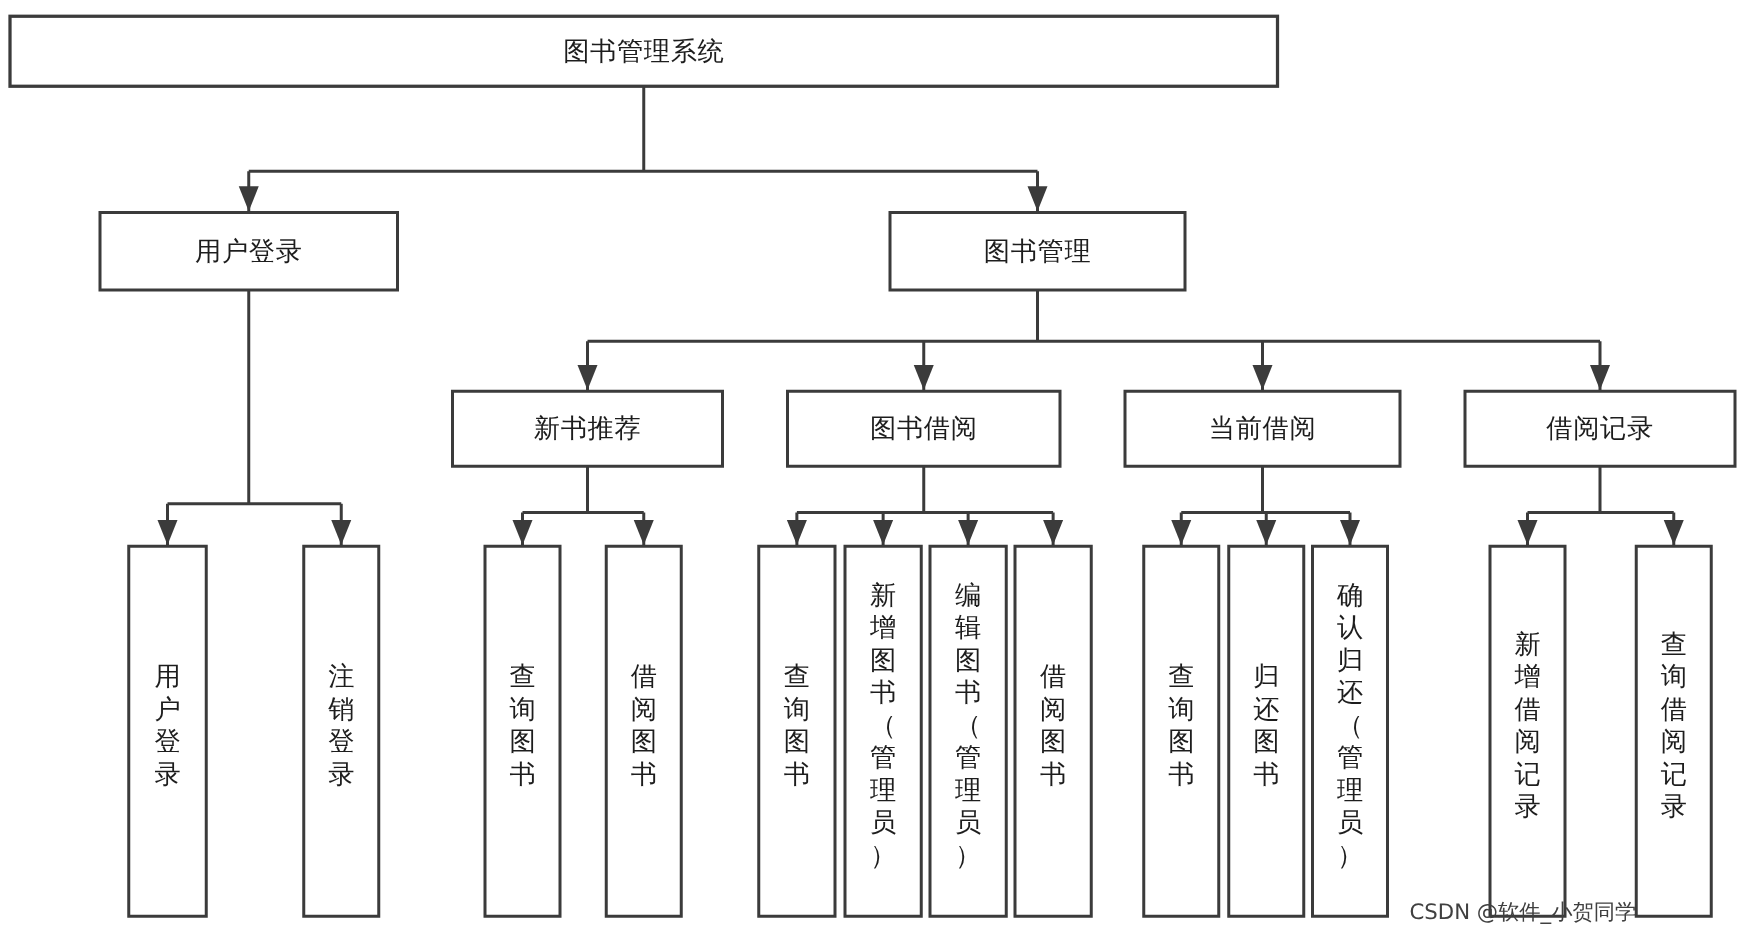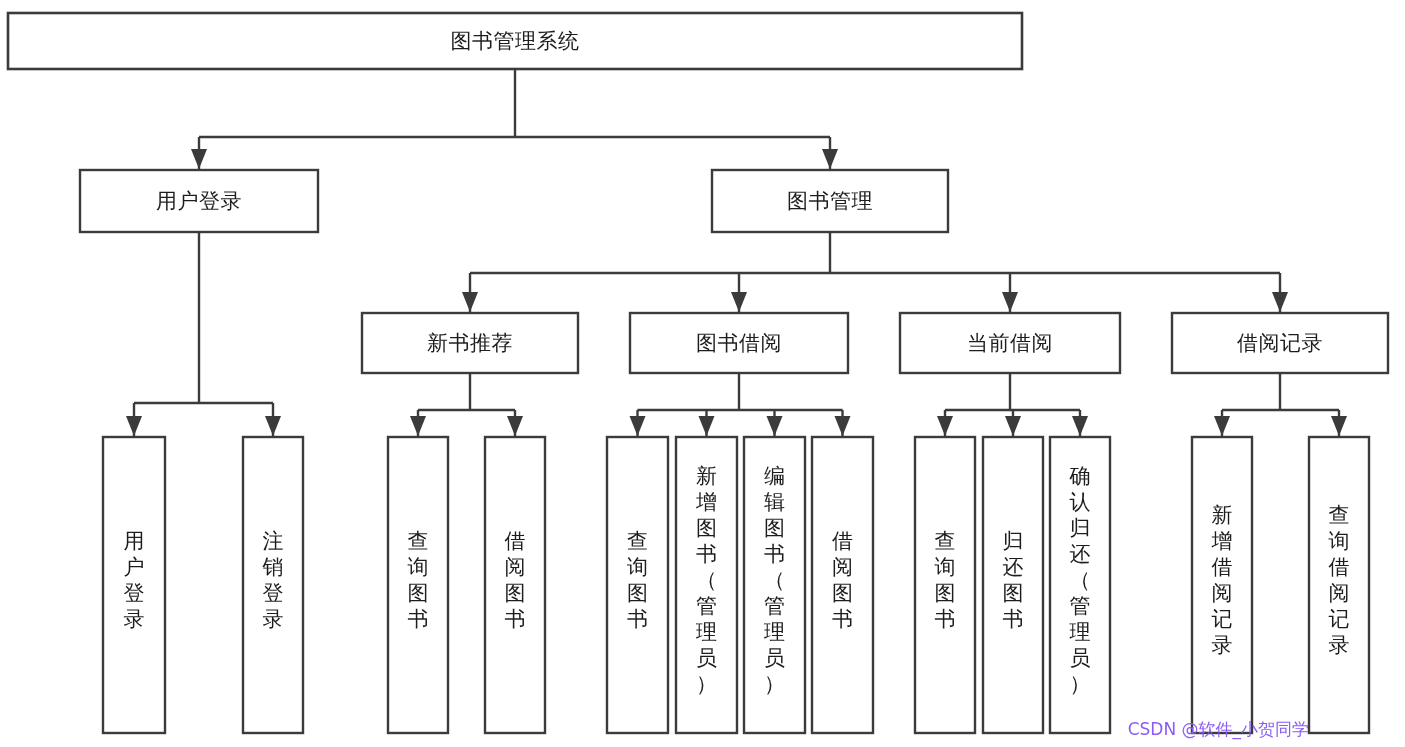--- a/index.html
+++ b/index.html
@@ -61,21 +61,21 @@
     fill: #1d1d1d;
     text-anchor: middle;
     letter-spacing: 0px;
   }
   .watermark-text {
     position: absolute;
     right: 8px;
     bottom: 6px;
     font-family: "DejaVu Sans", "Liberation Sans", sans-serif;
     font-size: 17px;
-    color: #8b5cf6;
+    color: #404040;
     white-space: nowrap;
     pointer-events: none;
     user-select: none;
   }
 </style>
 </head>
 <body>
 
 <div id="diagram-root">
   <svg class="diagram-canvas" id="diagram-svg" viewBox="0 0 1405 747" xmlns="http://www.w3.org/2000/svg">

